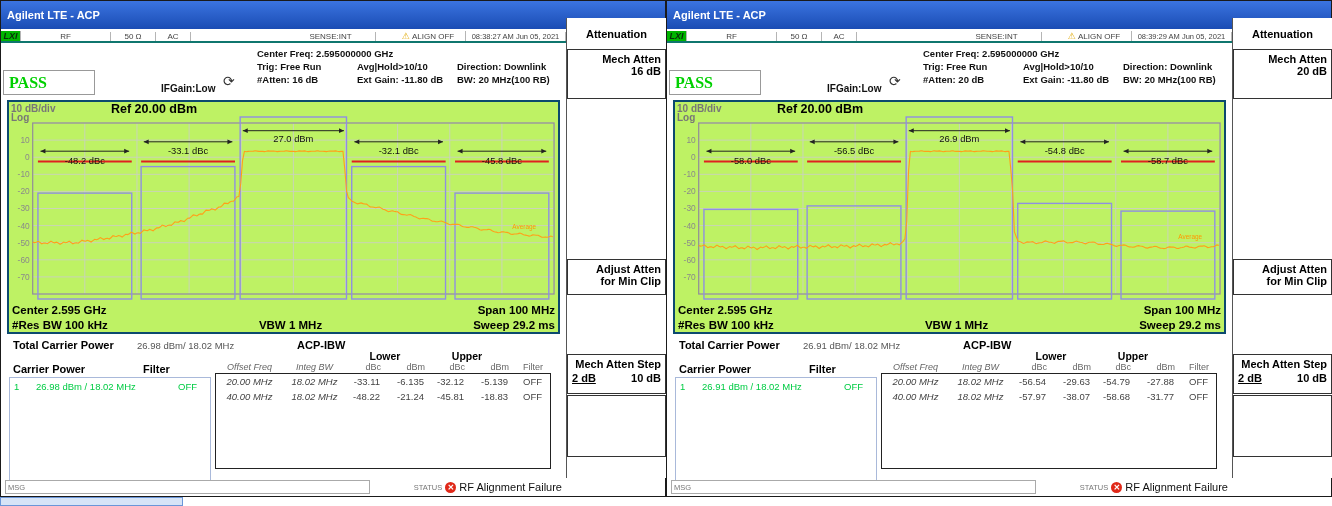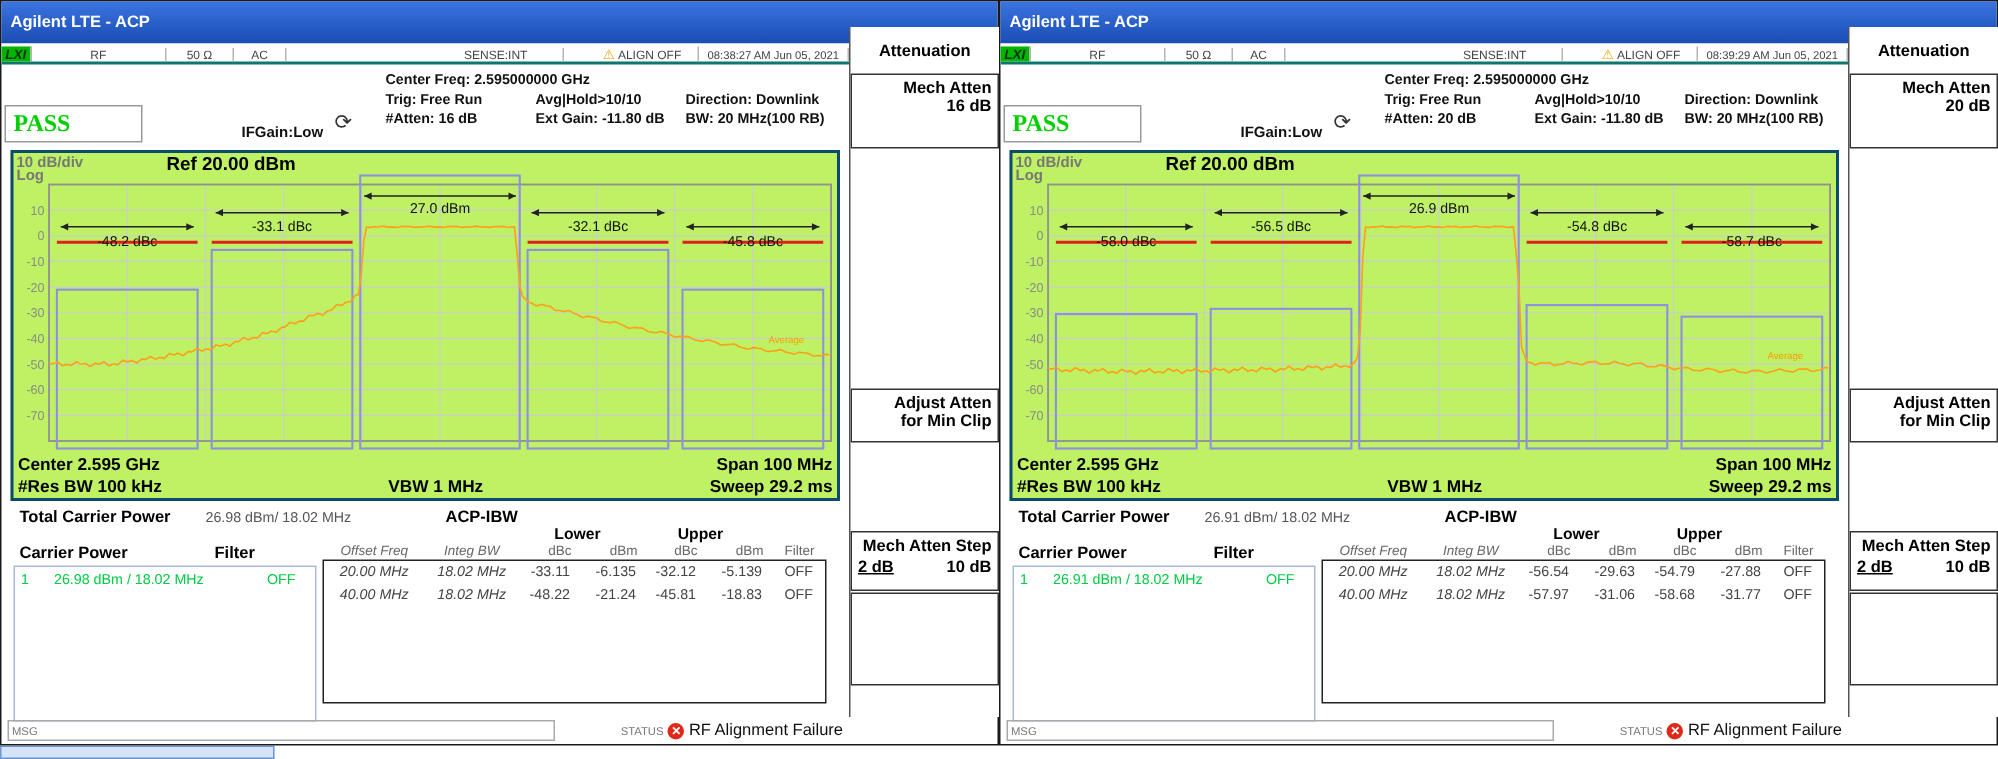--- a/index.html
+++ b/index.html
@@ -464,21 +464,21 @@
             <span class="acp-c ta-r">-56.54</span>
             <span class="acp-c ta-r">-29.63</span>
             <span class="acp-c ta-r">-54.79</span>
             <span class="acp-c ta-r">-27.88</span>
             <span class="acp-c ta-r">OFF</span>
           </div>
           <div class="acp-row">
             <span class="acp-c ta-l">40.00 MHz</span>
             <span class="acp-c ta-l">18.02 MHz</span>
             <span class="acp-c ta-r">-57.97</span>
-            <span class="acp-c ta-r">-31.06</span>
+            <span class="acp-c ta-r">-38.07</span>
             <span class="acp-c ta-r">-58.68</span>
             <span class="acp-c ta-r">-31.77</span>
             <span class="acp-c ta-r">OFF</span>
           </div>
         </div>
       </div>
     </div>
 
     <div class="footer">
       <div class="msg-box">MSG</div>

